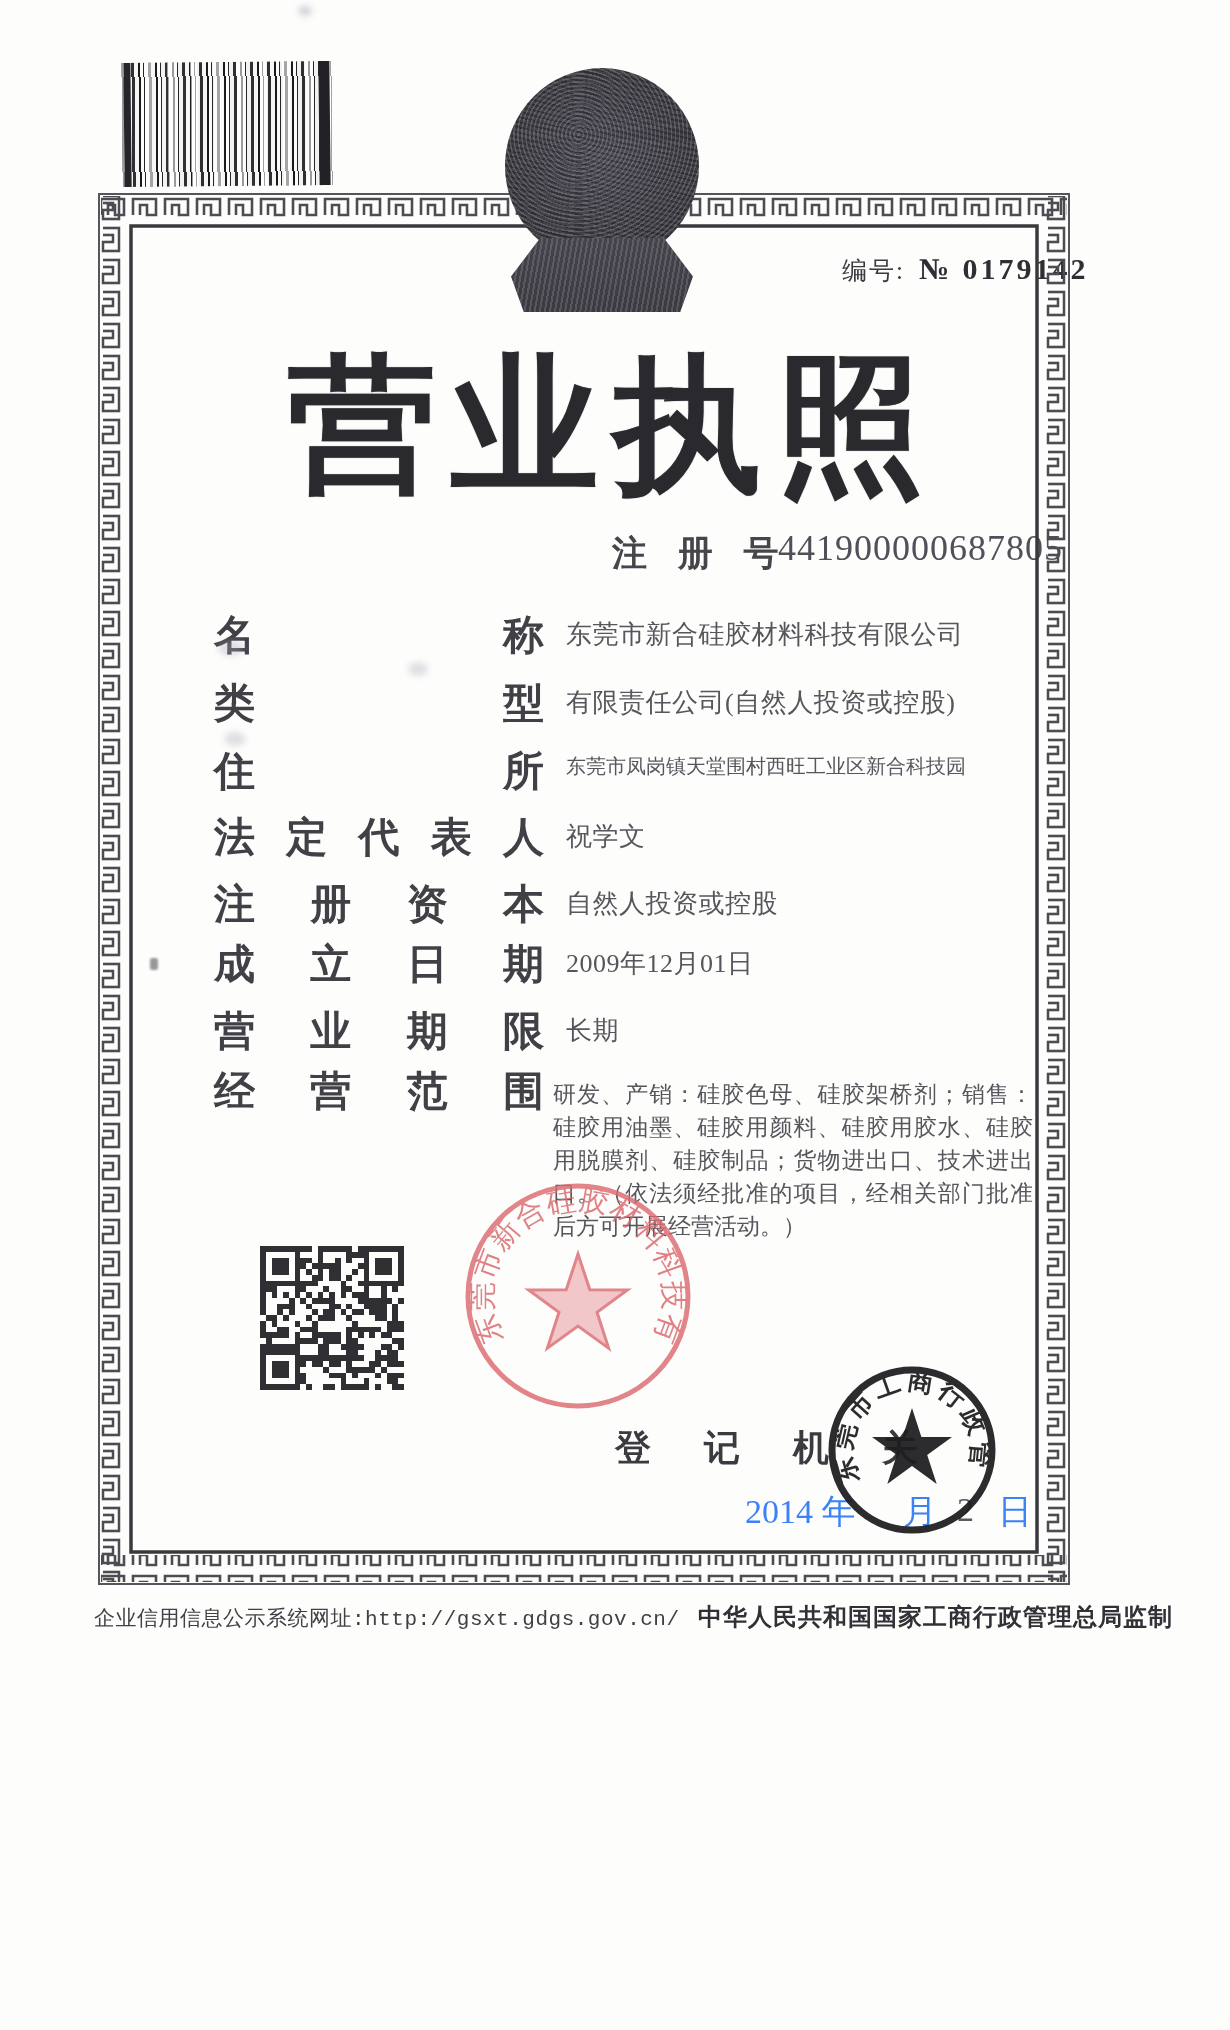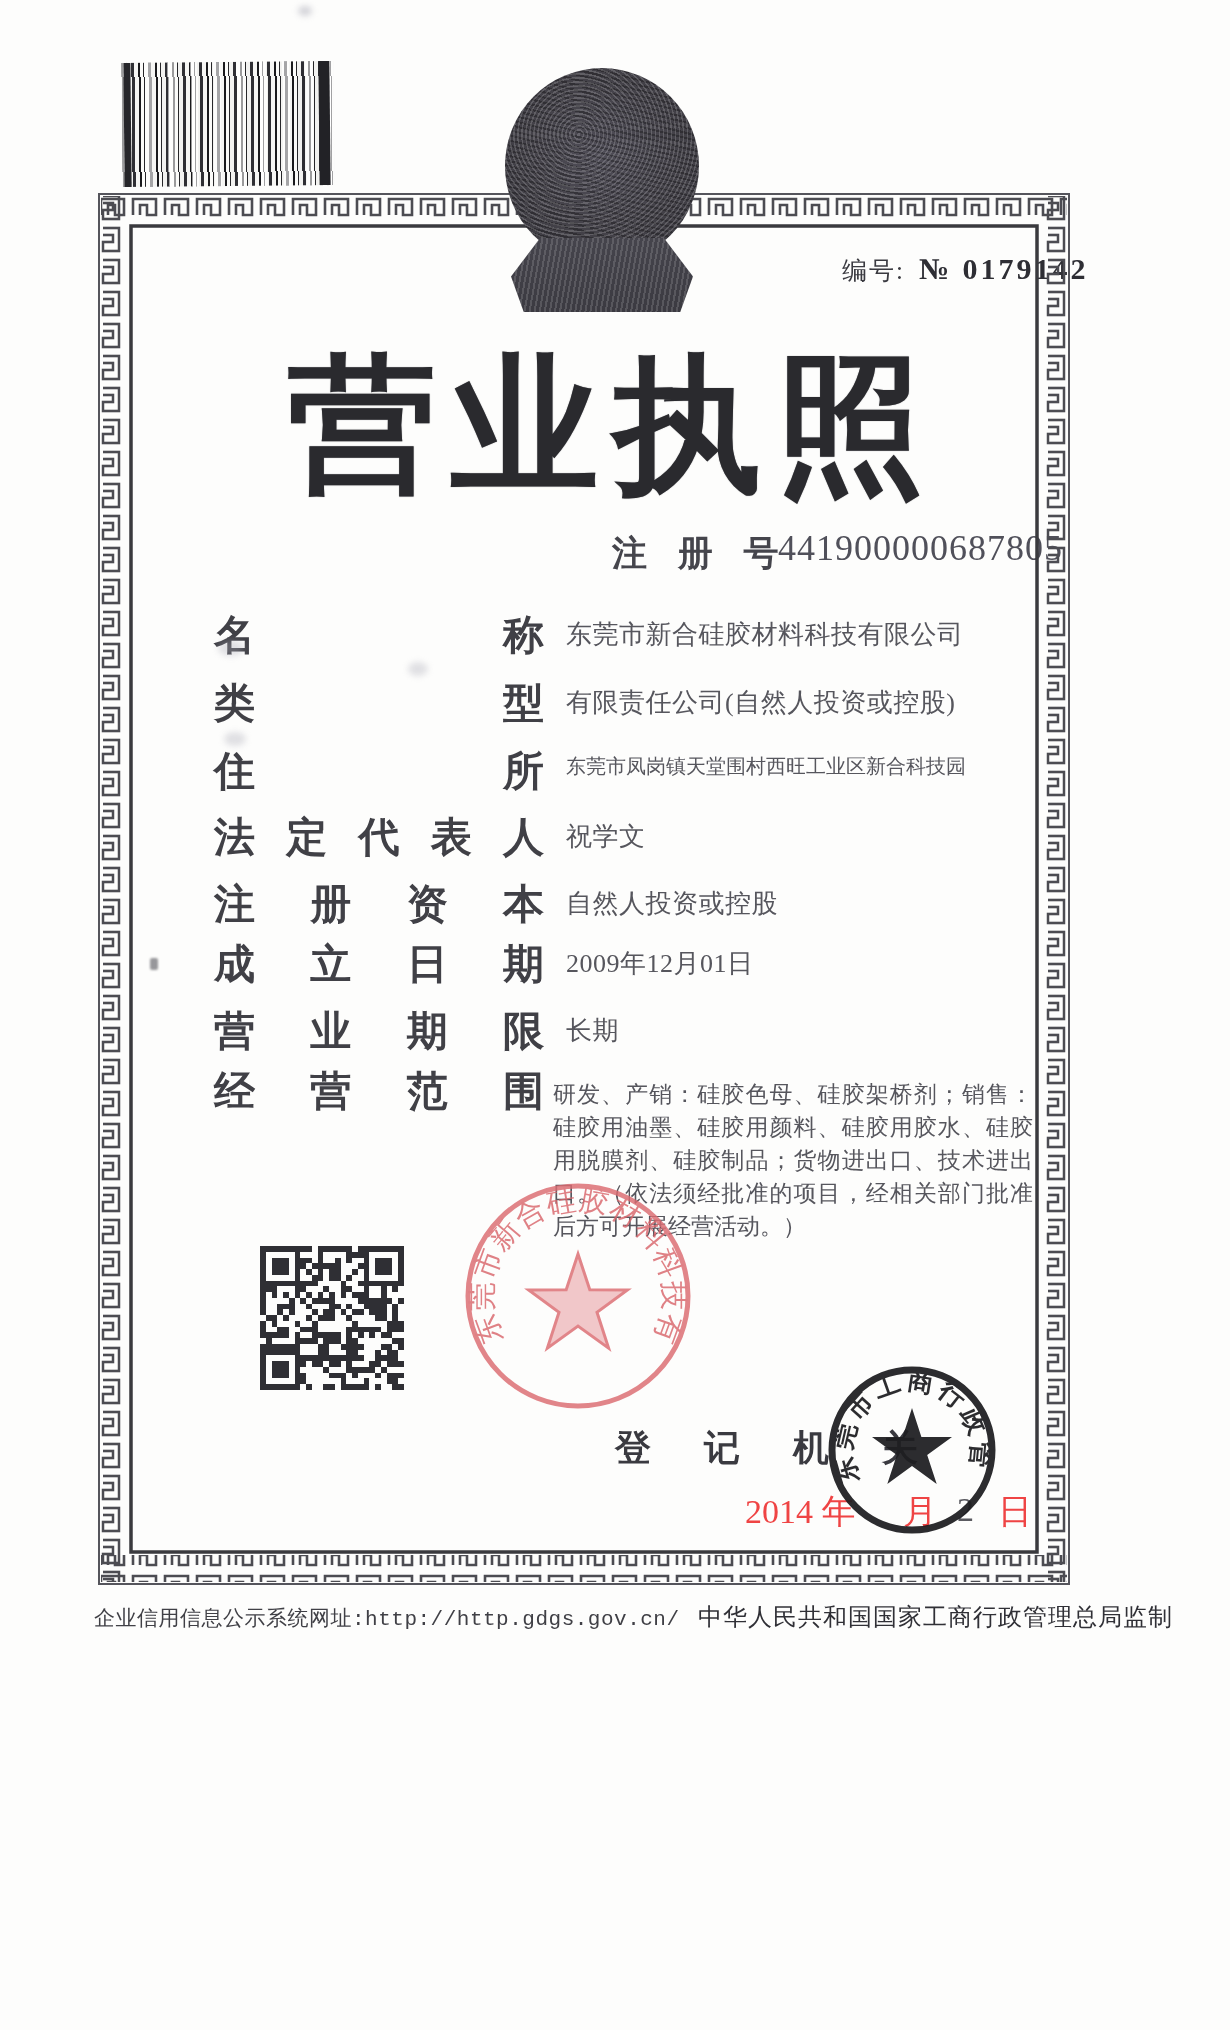--- a/index.html
+++ b/index.html
@@ -52,30 +52,30 @@
   
   .qr{left:260px;top:1246px;width:144px;height:144px;display:grid;
       grid-template-columns:repeat(25,1fr);grid-auto-rows:1fr;}
   .qr div.on{background:#2f2f34;}
 
   
   .seal-red{left:452px;top:1170px;z-index:4;opacity:.82;}
   .seal-black{left:820px;top:1358px;z-index:5;opacity:.93;}
 
   .registrar{left:615px;top:1424px;font-size:36px;font-weight:bold;letter-spacing:22px;color:#3a3a40;white-space:nowrap;}
-  .date{font-size:34px;color:#ef4444;white-space:nowrap;}
+  .date{font-size:34px;color:#3b82f6;white-space:nowrap;}
   .d-y{left:745px;top:1489px;}
   .d-m{left:903px;top:1489px;}
   .d-d{left:957px;top:1491px;color:#5a5a60;}
   .d-s{left:998px;top:1489px;}
 
   
   .foot-left{left:94px;top:1604px;font-family:"Liberation Mono","DejaVu Sans Mono",monospace;
              font-size:21px;color:#404046;letter-spacing:.5px;white-space:nowrap;}
-  .foot-right{left:698px;top:1601px;font-size:24px;font-weight:normal;color:#303036;letter-spacing:1px;white-space:nowrap;}
+  .foot-right{left:698px;top:1601px;font-size:24px;font-weight:bold;color:#303036;letter-spacing:1px;white-space:nowrap;}
 
   
   .smudge{position:absolute;background:#a9a9b5;opacity:.35;filter:blur(3px);border-radius:50%;}
   .dot{position:absolute;background:#55555c;opacity:.6;filter:blur(1px);border-radius:2px;}
 </style>
 </head>
 <body>
 
 <div class="page">
 
@@ -835,21 +835,21 @@
     <defs>
       <path id="btp" d="M40,122 A60,60 0 1 1 144,122" fill="none"></path>
     </defs>
     <circle cx="92" cy="92" r="80" fill="none" stroke="#1d1d20" stroke-width="7"></circle>
     <polygon points="92,50 101.4,79.1 132,79 107.2,96.9 116.7,126 92,108 67.3,126 76.8,96.9 52,79 82.6,79.1" fill="#1d1d20"></polygon>
     <text font-size="26" fill="#1d1d20" letter-spacing="4" font-weight="bold" font-family="Liberation Serif, DejaVu Serif, serif">
       <textPath href="#btp">东莞市工商行政管理局</textPath>
     </text>
   </svg>
 
-  <div class="abs foot-left">企业信用信息公示系统网址:http://http.gdgs.gov.cn/</div>
+  <div class="abs foot-left">企业信用信息公示系统网址:http://gsxt.gdgs.gov.cn/</div>
   <div class="abs foot-right">中华人民共和国国家工商行政管理总局监制</div>
 
   <div class="smudge" style="left:218px;top:640px;width:26px;height:16px"></div>
   <div class="smudge" style="left:408px;top:662px;width:20px;height:14px"></div>
   <div class="smudge" style="left:224px;top:732px;width:22px;height:14px"></div>
   <div class="smudge" style="left:298px;top:6px;width:14px;height:10px;opacity:.5"></div>
   <div class="dot" style="left:150px;top:958px;width:8px;height:12px"></div>
 
 </div>
 

